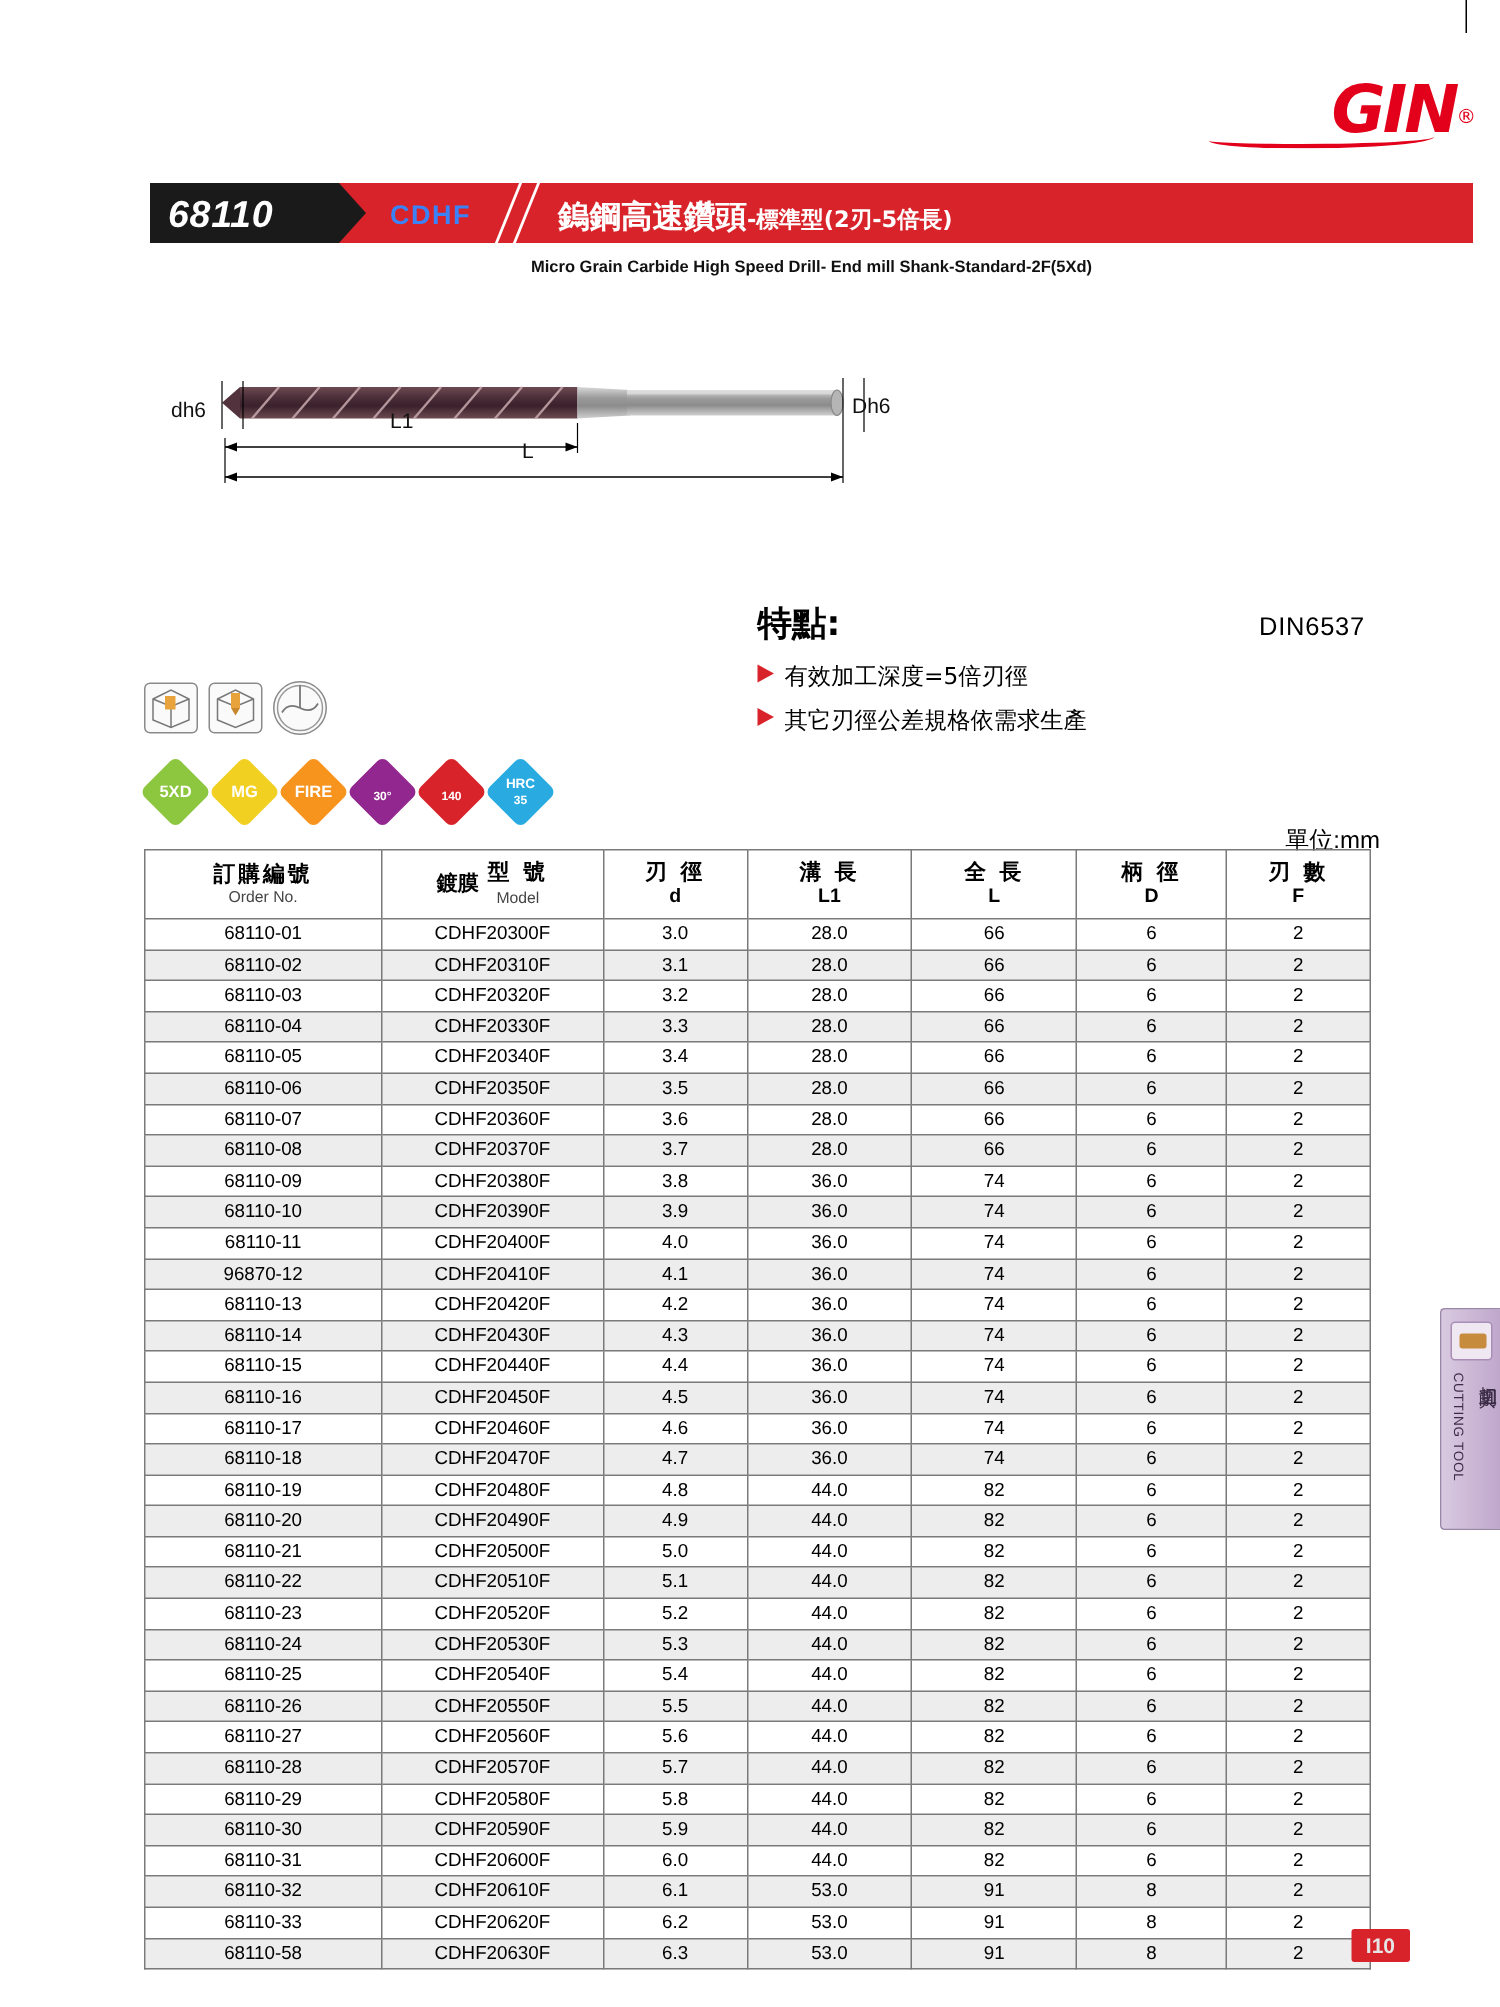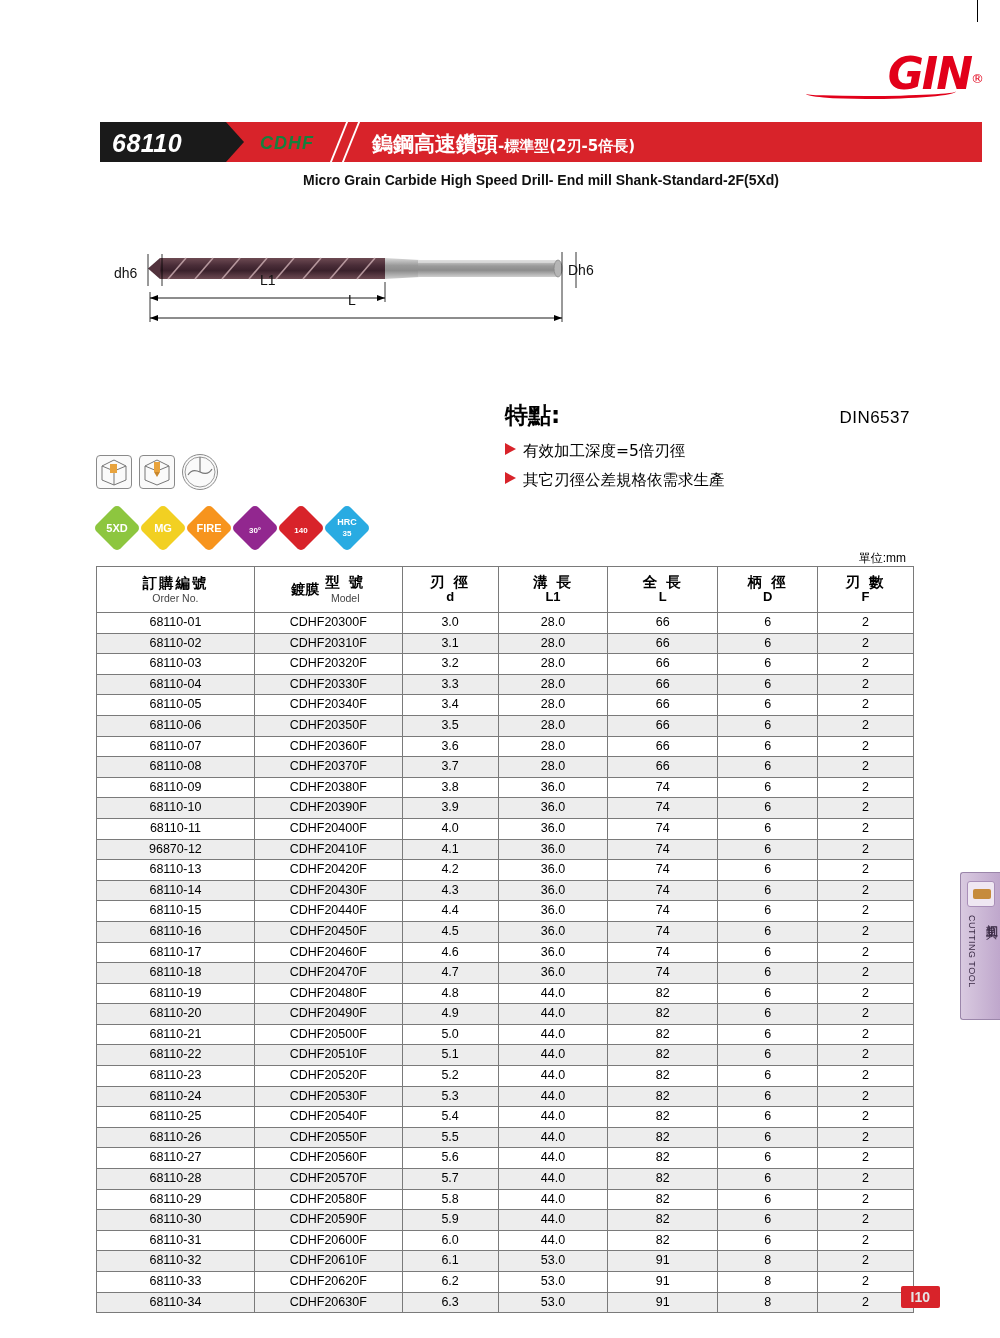--- a/index.html
+++ b/index.html
@@ -83,24 +83,23 @@
     left: 12px; top: 7px;
     color: #fff;
     font-size: 25px;
     font-weight: bold;
     font-style: italic;
     letter-spacing: 0.5px;
   }
   .tb-code {
     position: absolute;
     left: 160px; top: 11px;
-    color: #15803d;
+    color: #3b82f6;
     font-size: 18px;
     font-weight: bold;
-    font-style: italic;
     letter-spacing: 1px;
   }
   .tb-sep {
     position: absolute;
     left: 232px; top: 0;
     width: 30px; height: 40px;
   }
   .tb-sep::before, .tb-sep::after {
     content: "";
     position: absolute;
@@ -120,21 +119,21 @@
     font-family: "DejaVu Sans", sans-serif;
   }
   .tb-title-zh .small {
     font-size: 15px;
   }
   .subtitle-en {
     position: absolute;
     top: 172px; left: 100px;
     width: 882px;
     text-align: center;
-    font-size: 14px;
+    font-size: 11px;
     font-weight: bold;
     color: #111;
   }
 
   
   .drawing { position: absolute; top: 230px; left: 100px; width: 560px; height: 120px; }
   .dim-label {
     position: absolute;
     font-size: 14px;
     color: #111;
@@ -201,22 +200,22 @@
     text-align: center;
     font-size: 11px;
     font-weight: bold;
     color: #fff;
   }
   .d-sub { font-size: 8px; }
 
   
   .unit {
     position: absolute;
-    right: 94px; top: 550px;
-    font-size: 12px;
+    right: 80px; top: 550px;
+    font-size: 16px;
     margin-left: 20px;
   }
 
   
   table.spec {
     position: absolute;
     left: 96px; top: 566px;
     width: 818px;
     border-collapse: collapse;
     font-size: 12.5px;
@@ -782,21 +781,21 @@
       <tr>
         <td class="c1">68110-33</td>
         <td class="c2">CDHF20620F</td>
         <td class="c3">6.2</td>
         <td class="c4">53.0</td>
         <td class="c5">91</td>
         <td class="c6">8</td>
         <td class="c7">2</td>
       </tr>
       <tr class="alt">
-        <td class="c1">68110-34</td>
+        <td class="c1">68110-58</td>
         <td class="c2">CDHF20630F</td>
         <td class="c3">6.3</td>
         <td class="c4">53.0</td>
         <td class="c5">91</td>
         <td class="c6">8</td>
         <td class="c7">2</td>
       </tr>
     </tbody>
 </table>
 

